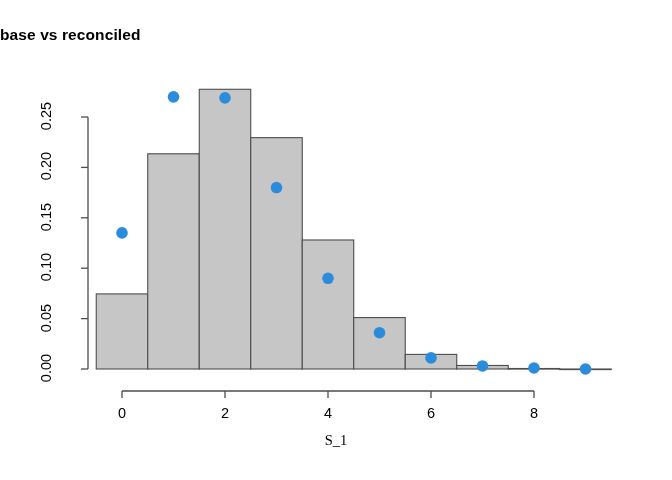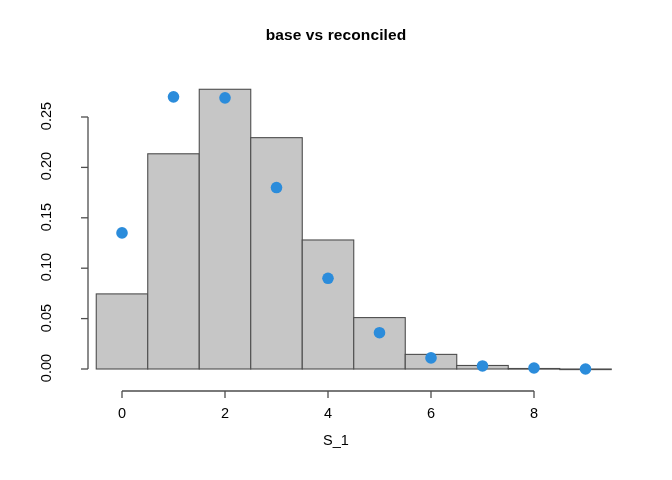--- a/index.html
+++ b/index.html
@@ -20,21 +20,21 @@
     width: 672px;
     height: 480px;
     background: #ffffff;
   }
   
   #chart-title {
     position: absolute;
     left: 0;
     top: 26px;
     width: 672px;
-    text-align: center;
+    text-align: left;
     font-size: 15.5px;
     font-weight: bold;
     letter-spacing: 0.1px;
     font-family: "Liberation Sans", sans-serif;
   }
   
   #plot-area {
     position: absolute;
     left: 0;
     top: 0;
@@ -63,21 +63,21 @@
   .xtick-label {
     text-align: center;
   }
   #xlabel {
     position: absolute;
     left: 0;
     top: 432px;
     width: 672px;
     text-align: center;
     font-size: 14.5px;
-    font-family: Liberation Sans, sans-serif;
+    font-family: Liberation Serif, serif;
   }
 </style>
 </head>
 <body>
 
 <div id="plot-root">
 
   <div id="chart-title">base vs reconciled</div>
 
   <div id="plot-area">

